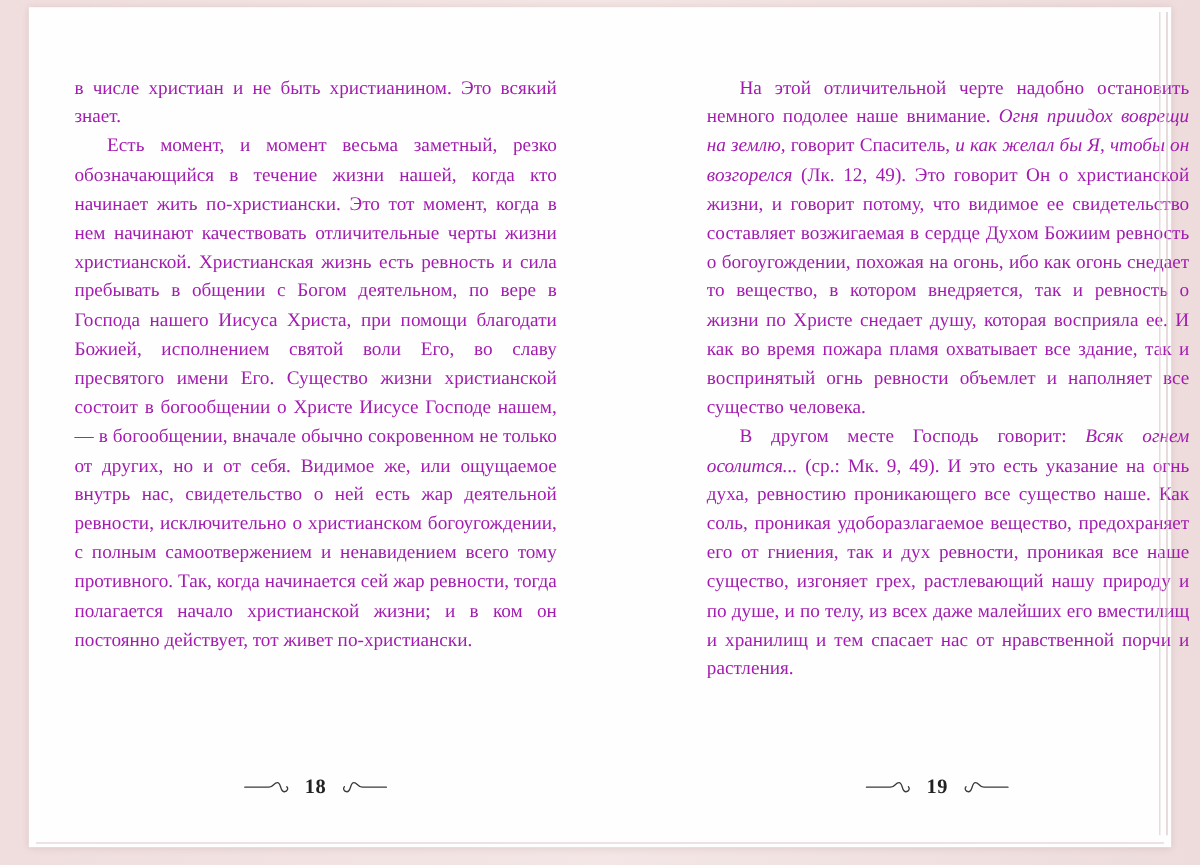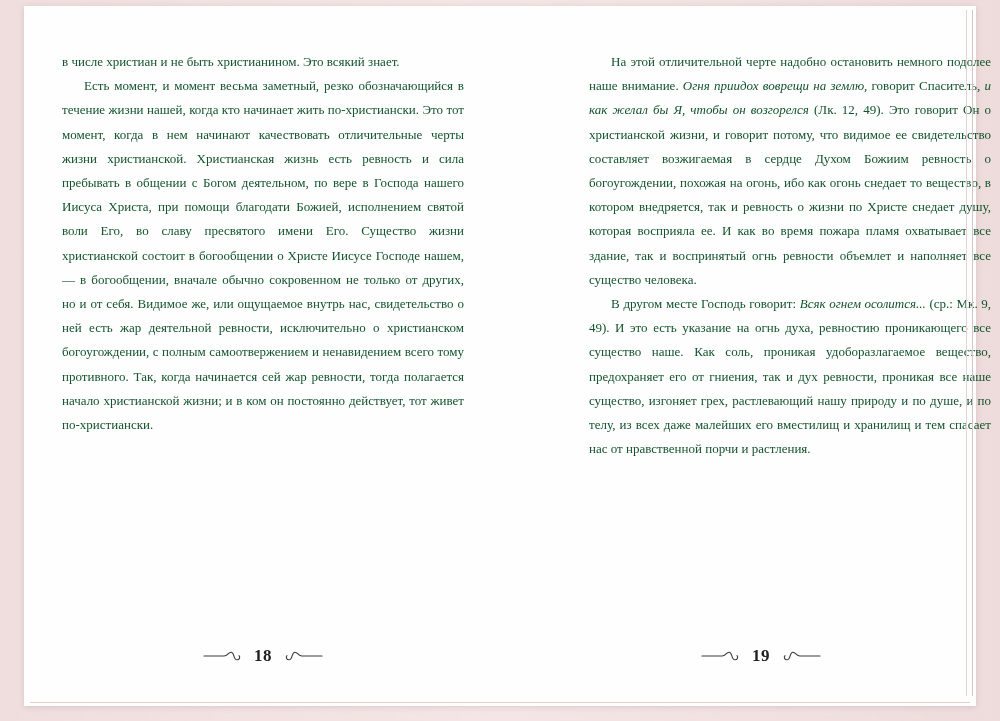--- a/index.html
+++ b/index.html
@@ -45,25 +45,25 @@
     content: "";
     position: absolute;
     left: 6px;
     right: 6px;
     bottom: 3px;
     height: 0;
     border-top: 1px solid #e2cfcf;
   }
   .text-block {
     position: absolute;
-    top: 44px;
+    top: 56px;
     width: 402px;
-    font-size: 13px;
+    font-size: 16px;
     line-height: 24.2px;
-    color: #14532d;
+    color: #a21caf;
     text-align: justify;
     hyphens: auto;
   }
   .text-block.left  { left: 38px;  }
   .text-block.right { left: 532px; margin-left: 33px; }
   .para {
     margin: 0;
   }
   .para.indent {
     text-indent: 1.7em;
@@ -74,21 +74,21 @@
   .footer {
     position: absolute;
     top: 640px;
     width: 402px;
     display: flex;
     align-items: center;
     justify-content: center;
     gap: 11px;
   }
   .footer.left  { left: 38px;  }
-  .footer.right { left: 536px; }
+  .footer.right { left: 556px; }
   .pnum {
     font-size: 17px;
     font-weight: bold;
     color: #222;
     letter-spacing: 0.5px;
   }
   .orn {
     display: inline-flex;
     align-items: center;
   }

